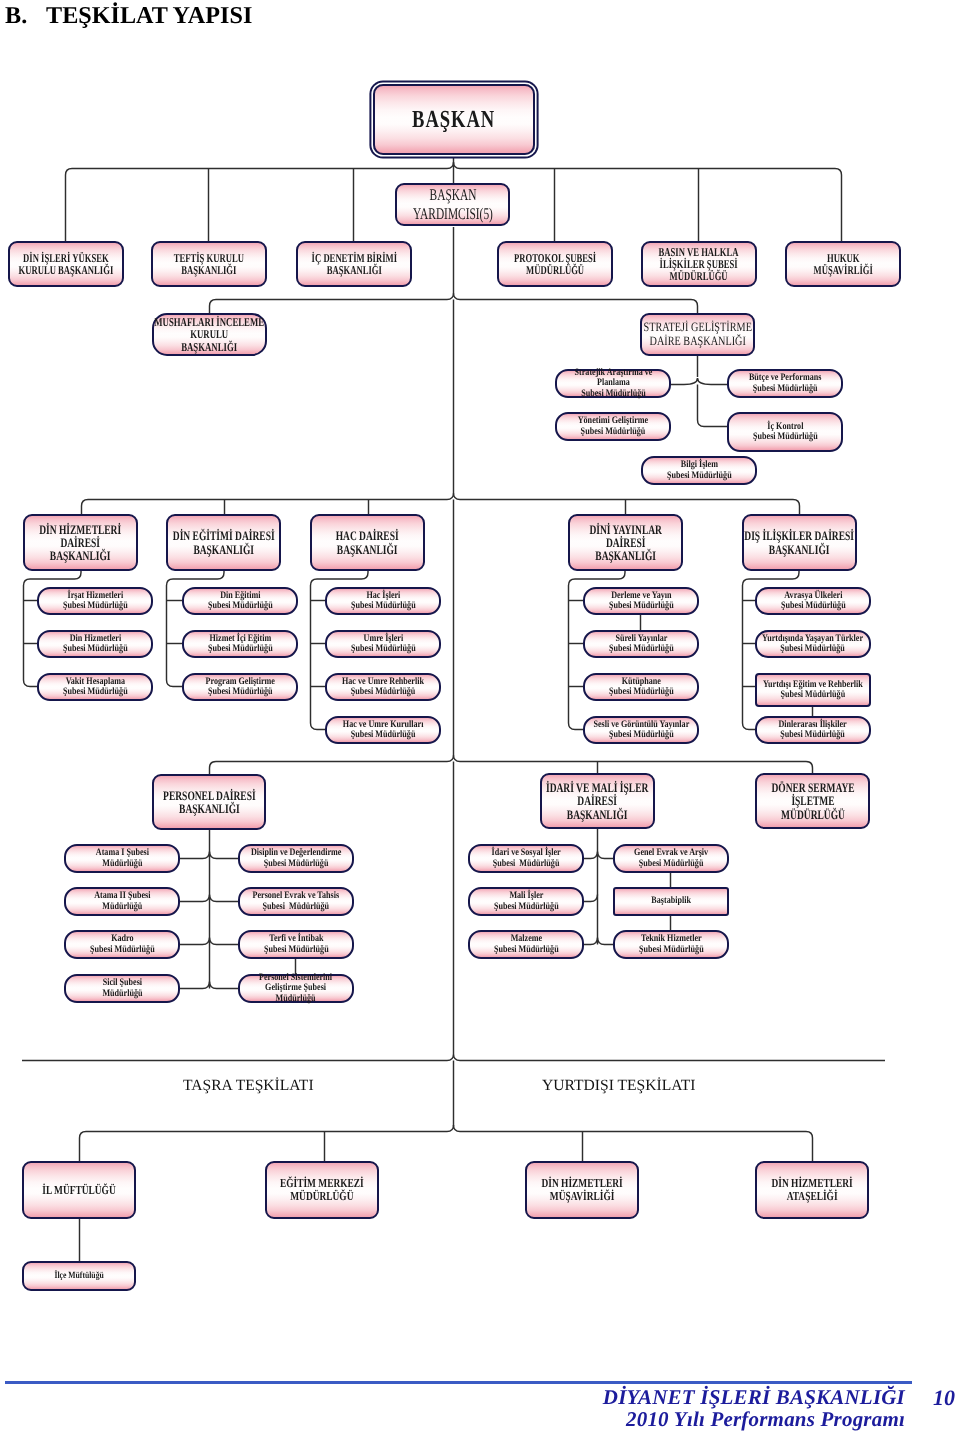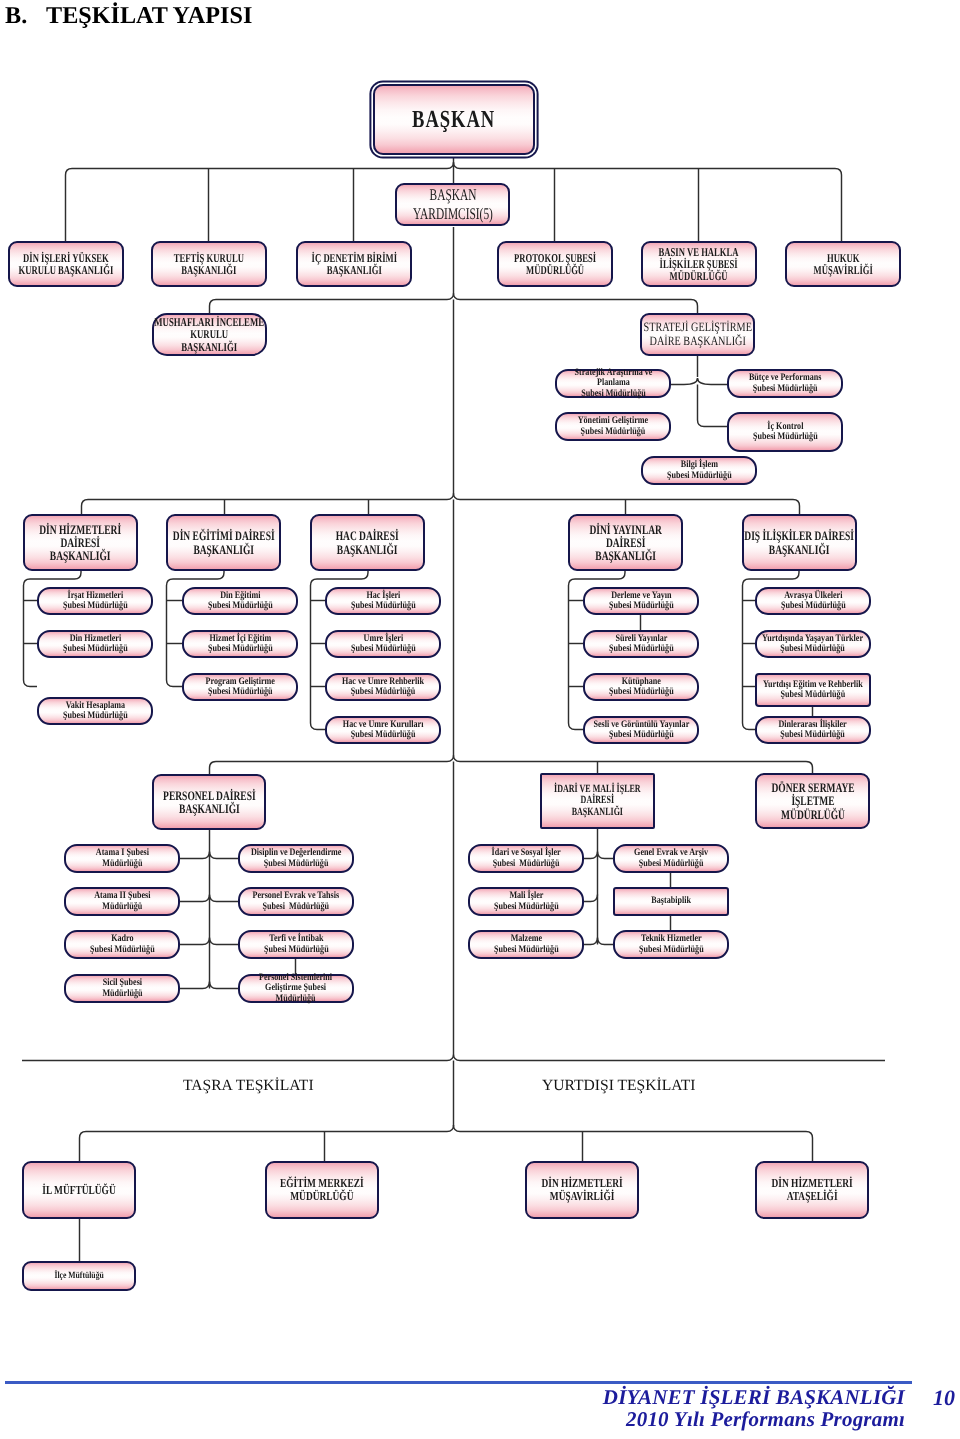--- a/index.html
+++ b/index.html
@@ -144,21 +144,21 @@
 BAŞKANLIĞI</span></div>
       <div class="bx" style="left: 568px; top: 514px; width: 115px; height: 57px; font-size: 13px; font-weight: bold; border-radius: 9px; line-height: 1.02;"><span style="transform: scaleX(0.73);">DİNİ YAYINLAR
 DAİRESİ
 BAŞKANLIĞI</span></div>
       <div class="bx" style="left: 742px; top: 514px; width: 115px; height: 57px; font-size: 13px; font-weight: bold; border-radius: 9px; line-height: 1.02;"><span style="transform: scaleX(0.73);">DIŞ İLİŞKİLER DAİRESİ
 BAŞKANLIĞI</span></div>
       <div class="bx" style="left: 37px; top: 587px; width: 116px; height: 28px; font-size: 9.9px; font-weight: bold; border-radius: 13px; line-height: 1.02;"><span style="transform: scaleX(0.82);">İrşat Hizmetleri
 Şubesi Müdürlüğü</span></div>
       <div class="bx" style="left: 37px; top: 630px; width: 116px; height: 28px; font-size: 9.9px; font-weight: bold; border-radius: 13px; line-height: 1.02;"><span style="transform: scaleX(0.82);">Din Hizmetleri
 Şubesi Müdürlüğü</span></div>
-      <div class="bx" style="left: 37px; top: 673px; width: 116px; height: 28px; font-size: 9.9px; font-weight: bold; border-radius: 13px; line-height: 1.02; margin-top: 24px;"><span style="transform: scaleX(0.82);">Vakit Hesaplama
+      <div class="bx" style="left: 37px; top: 673px; width: 116px; height: 28px; font-size: 9.9px; font-weight: bold; border-radius: 13px; line-height: 1.02;"><span style="transform: scaleX(0.82);">Vakit Hesaplama
 Şubesi Müdürlüğü</span></div>
       <div class="bx" style="left: 182px; top: 587px; width: 116px; height: 28px; font-size: 9.9px; font-weight: bold; border-radius: 13px; line-height: 1.02;"><span style="transform: scaleX(0.82);">Din Eğitimi
 Şubesi Müdürlüğü</span></div>
       <div class="bx" style="left: 182px; top: 630px; width: 116px; height: 28px; font-size: 9.9px; font-weight: bold; border-radius: 13px; line-height: 1.02;"><span style="transform: scaleX(0.82);">Hizmet İçi Eğitim
 Şubesi Müdürlüğü</span></div>
       <div class="bx" style="left: 182px; top: 673px; width: 116px; height: 28px; font-size: 9.9px; font-weight: bold; border-radius: 13px; line-height: 1.02;"><span style="transform: scaleX(0.82);">Program Geliştirme
 Şubesi Müdürlüğü</span></div>
       <div class="bx" style="left: 325px; top: 587px; width: 116px; height: 28px; font-size: 9.9px; font-weight: bold; border-radius: 13px; line-height: 1.02;"><span style="transform: scaleX(0.82);">Hac İşleri
 Şubesi Müdürlüğü</span></div>
       <div class="bx" style="left: 325px; top: 630px; width: 116px; height: 28px; font-size: 9.9px; font-weight: bold; border-radius: 13px; line-height: 1.02;"><span style="transform: scaleX(0.82);">Umre İşleri
@@ -178,21 +178,21 @@
       <div class="bx" style="left: 755px; top: 587px; width: 116px; height: 28px; font-size: 9.9px; font-weight: bold; border-radius: 13px; line-height: 1.02;"><span style="transform: scaleX(0.82);">Avrasya Ülkeleri
 Şubesi Müdürlüğü</span></div>
       <div class="bx" style="left: 755px; top: 630px; width: 116px; height: 28px; font-size: 9.9px; font-weight: bold; border-radius: 13px; line-height: 1.02;"><span style="transform: scaleX(0.82);">Yurtdışında Yaşayan Türkler
 Şubesi Müdürlüğü</span></div>
       <div class="bx" style="left: 755px; top: 673px; width: 116px; height: 34px; font-size: 9.9px; font-weight: bold; border-radius: 4px; line-height: 1.02;"><span style="transform: scaleX(0.82);">Yurtdışı Eğitim ve Rehberlik
 Şubesi Müdürlüğü</span></div>
       <div class="bx" style="left: 755px; top: 716px; width: 116px; height: 28px; font-size: 9.9px; font-weight: bold; border-radius: 13px; line-height: 1.02;"><span style="transform: scaleX(0.82);">Dinlerarası İlişkiler
 Şubesi Müdürlüğü</span></div>
       <div class="bx" style="left: 152px; top: 774px; width: 114px; height: 56px; font-size: 13px; font-weight: bold; border-radius: 9px; line-height: 1.02;"><span style="transform: scaleX(0.73);">PERSONEL DAİRESİ
 BAŞKANLIĞI</span></div>
-      <div class="bx" style="left: 540px; top: 773px; width: 115px; height: 56px; font-size: 11px; font-weight: bold; border-radius: 2px; line-height: 1.02;"><span style="transform: scaleX(0.73);">İDARİ VE MALİ İŞLER
+      <div class="bx" style="left: 540px; top: 773px; width: 115px; height: 56px; font-size: 13px; font-weight: bold; border-radius: 9px; line-height: 1.02;"><span style="transform: scaleX(0.73);">İDARİ VE MALİ İŞLER
 DAİRESİ
 BAŞKANLIĞI</span></div>
       <div class="bx" style="left: 755px; top: 773px; width: 115px; height: 56px; font-size: 13px; font-weight: bold; border-radius: 9px; line-height: 1.02;"><span style="transform: scaleX(0.73);">DÖNER SERMAYE
 İŞLETME
 MÜDÜRLÜĞÜ</span></div>
       <div class="bx" style="left: 64px; top: 844px; width: 116px; height: 29px; font-size: 9.9px; font-weight: bold; border-radius: 13px; line-height: 1.02;"><span style="transform: scaleX(0.82);">Atama I Şubesi
 Müdürlüğü</span></div>
       <div class="bx" style="left: 64px; top: 887px; width: 116px; height: 29px; font-size: 9.9px; font-weight: bold; border-radius: 13px; line-height: 1.02;"><span style="transform: scaleX(0.82);">Atama II Şubesi
 Müdürlüğü</span></div>
       <div class="bx" style="left: 64px; top: 930px; width: 116px; height: 29px; font-size: 9.9px; font-weight: bold; border-radius: 13px; line-height: 1.02;"><span style="transform: scaleX(0.82);">Kadro

